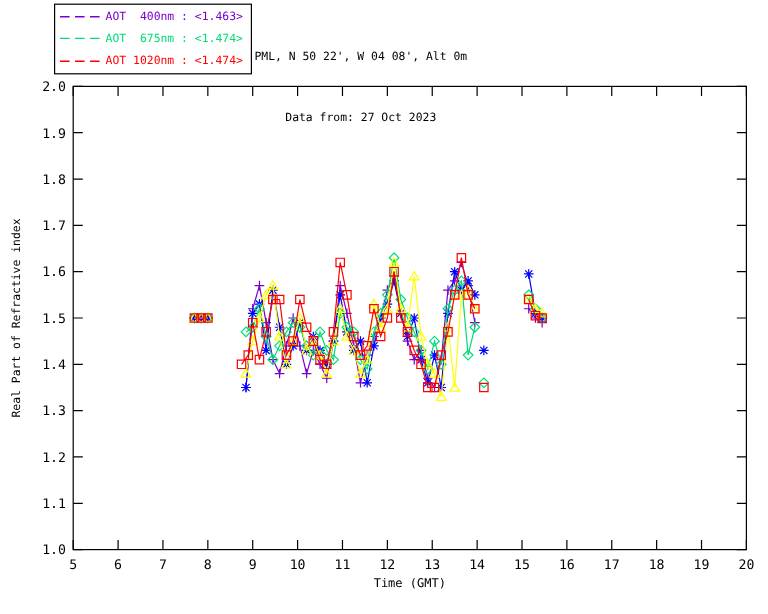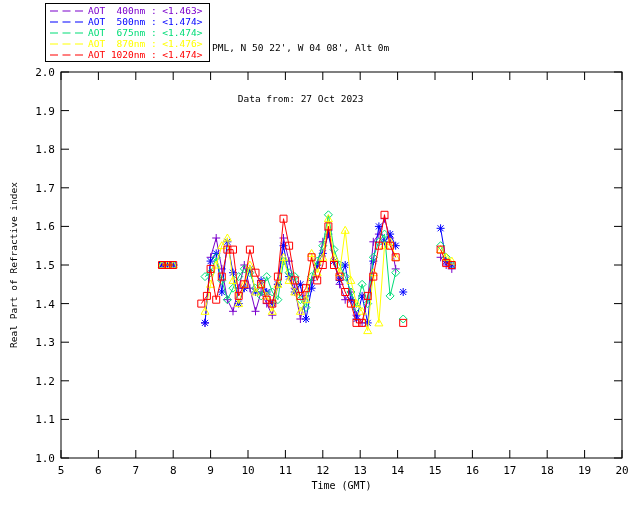--- a/index.html
+++ b/index.html
@@ -327,35 +327,23 @@
 
   <div class="legend-box">
       <div class="legend-row">
         <svg width="35" height="4" class="legend-dash">
           <line x1="1" y1="2" x2="34" y2="2" stroke="#7a00cc" stroke-width="1.2" stroke-dasharray="8,4.5"></line>
         </svg>
         <span class="legend-label" style="color: rgb(122, 0, 204);">AOT  400nm : &lt;1.463&gt;</span>
       </div>
       <div class="legend-row">
         <svg width="35" height="4" class="legend-dash">
-          <line x1="1" y1="2" x2="34" y2="2" stroke="#0000ff" stroke-width="1.2" stroke-dasharray="8,4.5"></line>
-        </svg>
-        <span class="legend-label" style="color: rgb(0, 0, 255);">AOT  500nm : &lt;1.474&gt;</span>
-      </div>
-      <div class="legend-row">
-        <svg width="35" height="4" class="legend-dash">
           <line x1="1" y1="2" x2="34" y2="2" stroke="#00dd77" stroke-width="1.2" stroke-dasharray="8,4.5"></line>
         </svg>
         <span class="legend-label" style="color: rgb(0, 221, 119); text-align: center;">AOT  675nm : &lt;1.474&gt;</span>
-      </div>
-      <div class="legend-row">
-        <svg width="35" height="4" class="legend-dash">
-          <line x1="1" y1="2" x2="34" y2="2" stroke="#ffff00" stroke-width="1.2" stroke-dasharray="8,4.5"></line>
-        </svg>
-        <span class="legend-label" style="color: rgb(255, 255, 0);">AOT  870nm : &lt;1.476&gt;</span>
       </div>
       <div class="legend-row">
         <svg width="35" height="4" class="legend-dash">
           <line x1="1" y1="2" x2="34" y2="2" stroke="#ff0000" stroke-width="1.2" stroke-dasharray="8,4.5"></line>
         </svg>
         <span class="legend-label" style="color: rgb(255, 0, 0);">AOT 1020nm : &lt;1.474&gt;</span>
       </div>
     </div>
 
   <div class="header-text">

